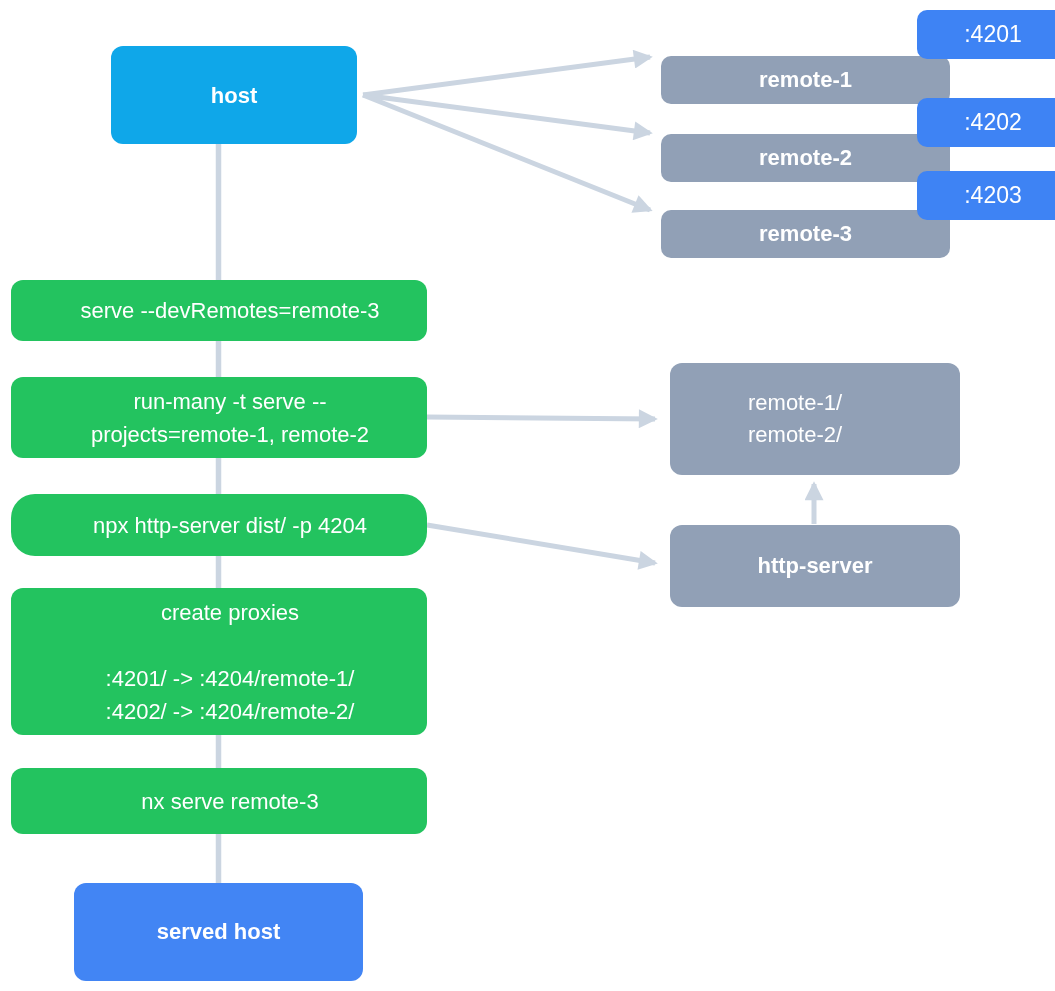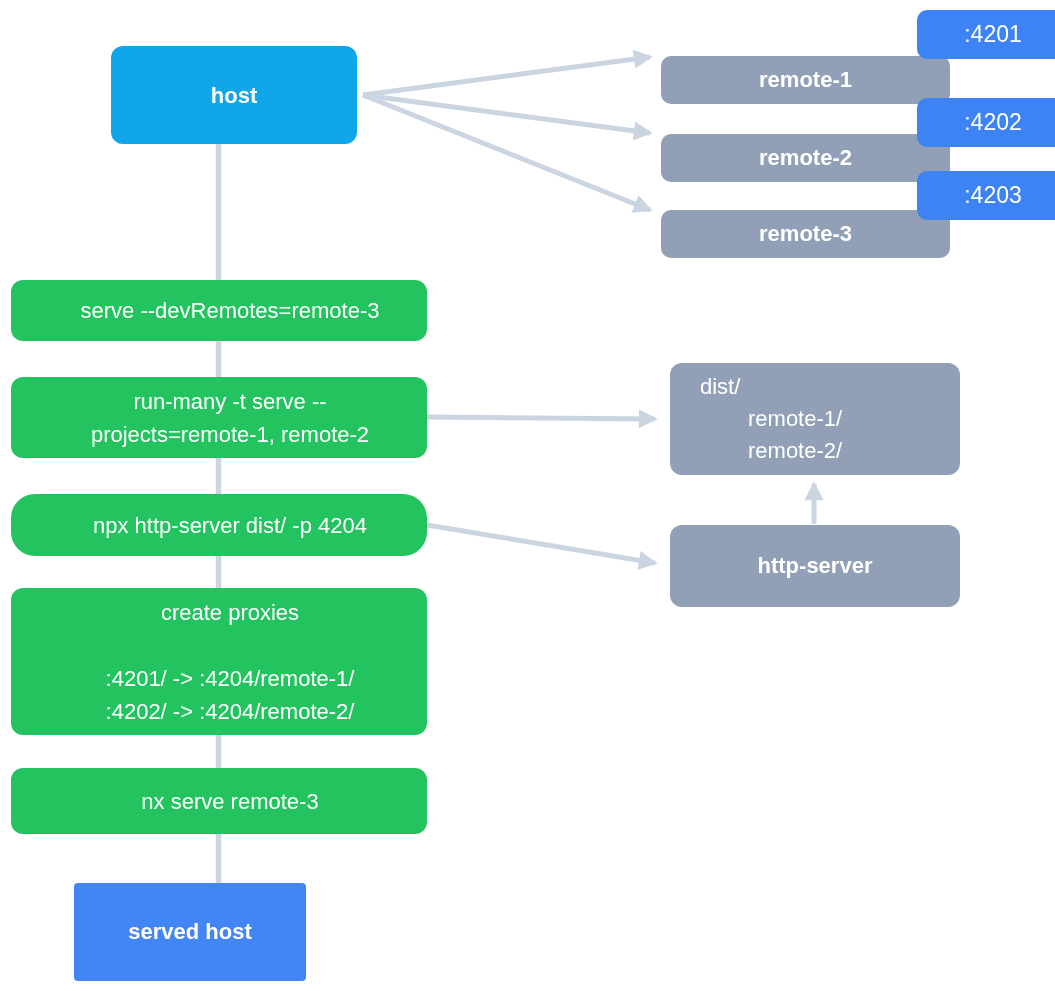--- a/index.html
+++ b/index.html
@@ -106,23 +106,23 @@
   }
   .node-dist .box-line { line-height: 32px; min-height: 32px; }
   .node-dist .indent { padding-left: 48px; }
   .node-http-server {
     left: 670px; top: 525px; width: 290px; height: 82px;
     background: var(--slate);
     border-radius: 12px;
     font-weight: 700;
   }
   .node-served-host {
-    left: 74px; top: 883px; width: 232px; height: 98px;
+    left: 74px; top: 883px; width: 289px; height: 98px;
     background: var(--blue2);
-    border-radius: 4px;
+    border-radius: 12px;
     font-weight: 700;
   }
 </style>
 </head>
 <body>
 
 <div class="canvas">
 
   <svg class="edges" viewBox="0 0 1055 991" xmlns="http://www.w3.org/2000/svg">
     <defs>
@@ -182,21 +182,20 @@
     <span class="box-line"></span>
     <span class="box-line">:4201/ -&gt; :4204/remote-1/</span>
     <span class="box-line">:4202/ -&gt; :4204/remote-2/</span>
   </div>
 
   <div class="node node-step step-5">
     <span class="box-line">nx serve remote-3</span>
   </div>
 
   <div class="node node-dist">
-    <span class="box-line">dist/</span>
     <span class="box-line indent">remote-1/</span>
     <span class="box-line indent">remote-2/</span>
   </div>
 
   <div class="node node-http-server">
     <span>http-server</span>
   </div>
 
   <div class="node node-served-host">
     <span>served host</span>

